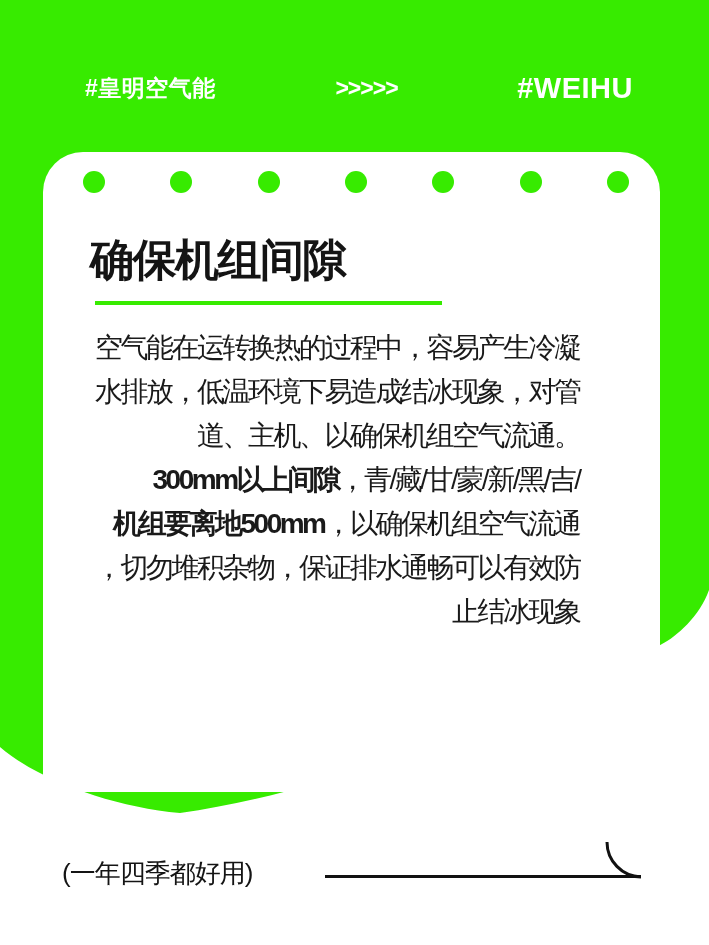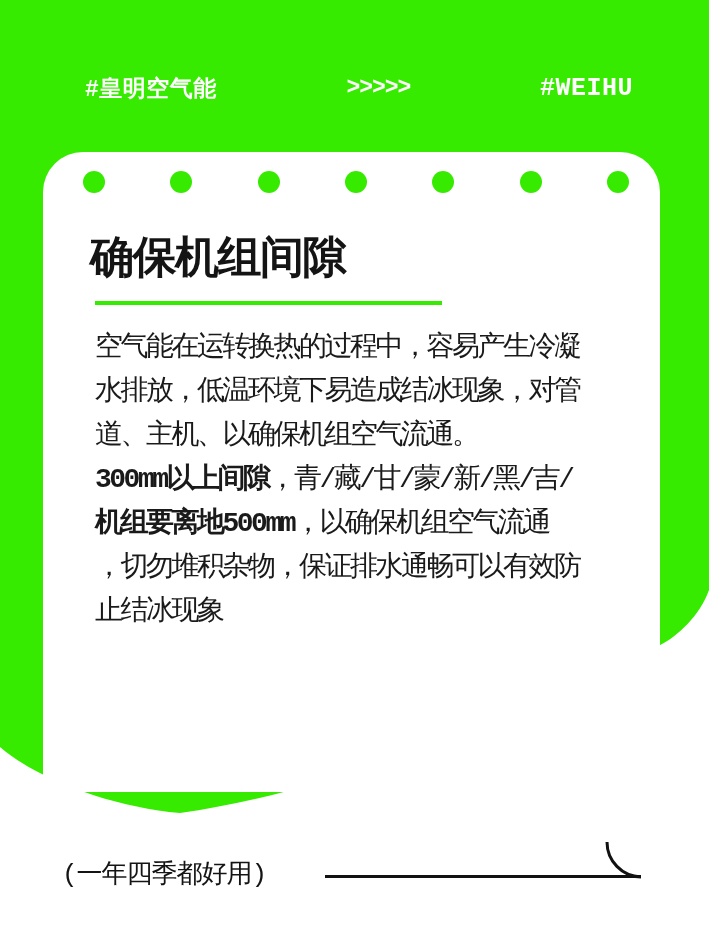--- a/index.html
+++ b/index.html
@@ -1,35 +1,35 @@
 <!DOCTYPE html>
 <html style="--green: #37EB00; --ink: #141414;"><head>
 <meta charset="utf-8">
 <style>
   html,body{margin:0;padding:0;}
   #canvas{
     position:relative;
     width:709px;height:945px;
     background:#ffffff;
     overflow:hidden;
-    font-family:Liberation Mono, monospace;
+    font-family:Liberation Sans, sans-serif;
   }
   
   #bg-svg{position:absolute;left:0;top:0;width:709px;height:945px;}
   #bg-svg path{fill:var(--green,#37EB00);}
   
   .header{
     position:absolute;left:0;top:70px;width:709px;height:36px;
     display:flex;align-items:center;justify-content:space-between;
     box-sizing:border-box;padding:0 76px 0 85px;
     color:#ffffff;font-weight:bold;
   }
   .tag-left{font-size:23px;letter-spacing:0.5px;}
   .chevrons{font-size:23px;letter-spacing:-1px;}
-  .tag-right{font-size:25px;letter-spacing:0.5px;text-align:right;}
+  .tag-right{font-size:29px;letter-spacing:0.5px;text-align:right;}
   
   .card{
     position:absolute;left:43px;top:152px;width:617px;height:640px;
     background:#ffffff;
     border-radius:40px 40px 14px 14px;
   }
   .dots-row{
     position:absolute;left:40px;top:19px;width:546px;height:22px;
     display:flex;justify-content:space-between;align-items:center;
   }
@@ -40,20 +40,21 @@
     color:#141414;letter-spacing:-1.5px;white-space:nowrap;text-align:right;
   }
   .title-underline{
     position:absolute;left:52px;top:149px;width:347px;height:4px;
     background:var(--green,#37EB00);
   }
   .body-text{
     position:absolute;left:52px;top:174px;
     font-size:28px;line-height:44px;letter-spacing:-2.5px;
     color:#1a1a1a;
+    text-align:right;
   }
   .bl{white-space:nowrap;}
   .bl .b{font-weight:800;}
   
   .footer-note{
     position:absolute;left:62px;top:856px;
     font-size:26px;letter-spacing:-1px;color:#141414;white-space:nowrap;text-align:center;
   }
   .footer-line{
     position:absolute;left:325px;top:875px;width:316px;height:3px;

